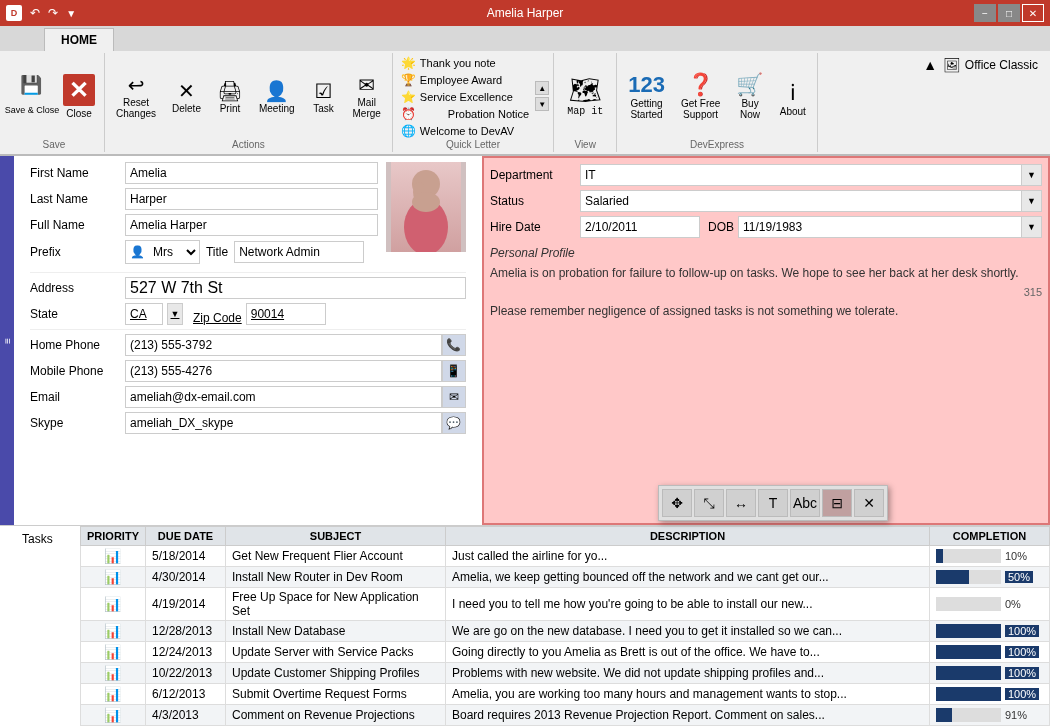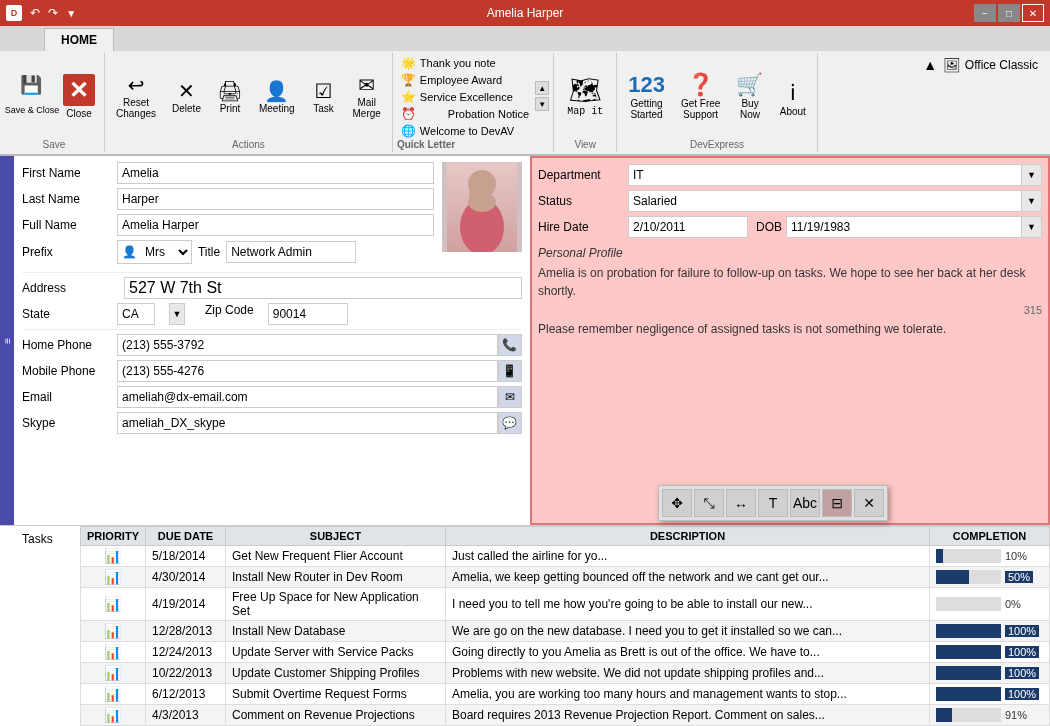--- a/index.html
+++ b/index.html
@@ -106,21 +106,21 @@
           <div style="display:flex;align-items:center;gap:4px;padding:1px 4px;cursor:pointer;">
             <span style="font-size:12px;">🌐</span>
               <span style="font-size:11px;">Welcome to DevAV</span>
           </div>
         </div>
         <div style="display:flex;flex-direction:column;justify-content:center;gap:2px;">
           <button style="width:14px;height:14px;background:#ddd;border:1px solid #bbb;cursor:pointer;font-size:8px;display:flex;align-items:center;justify-content:center;">▲</button>
           <button style="width:14px;height:14px;background:#ddd;border:1px solid #bbb;cursor:pointer;font-size:8px;display:flex;align-items:center;justify-content:center;">▼</button>
         </div>
       </div>
-      <div style="font-size:10px;color:#666;padding-bottom:2px;text-align:left;font-weight:bold;">Quick Letter</div>
+      <div style="font-size:10px;color:#666;padding-bottom:2px;text-align:center;">Quick Letter</div>
     </div>
 
     <div style="display:flex;flex-direction:column;align-items:center;padding:0 4px;border-right:1px solid #ccc;">
       <div style="flex:1;display:flex;align-items:center;">
         <button style="display:flex;flex-direction:column;align-items:center;padding:4px 8px;border:1px solid transparent;cursor:pointer;background:none;">
           <span style="font-size:26px;">🗺</span>
           <span style="font-size:10px;font-family:Liberation Mono, monospace;">Map it</span>
         </button>
       </div>
       <div style="font-size:10px;color:#666;padding-bottom:2px;">View</div>
@@ -158,21 +158,21 @@
   </div>
 
   <div style="display:flex; flex:1; overflow:hidden; position:relative;">
 
     <div style="width:14px; background:#4a4aaa; display:flex; align-items:center; justify-content:center;">
       <span style="color:white; font-size:10px; writing-mode:vertical-rl; transform:rotate(180deg);">≡</span>
     </div>
 
     <div style="display:flex; flex:1; overflow:hidden;">
 
-      <div style="width:516px; padding:6px 8px; overflow-y:auto; background:white;">
+      <div style="width:468px; padding:6px 16px; overflow-y:auto; background:white;">
 
         <div style="display:flex;">
 
           <div style="flex:1;">
 
             <div style="display:flex; align-items:center; margin-bottom:4px;">
               <label style="width:95px; font-size:12px;">First Name</label>
               <input type="text" value="Amelia" style="flex: 1 1 0%; height: 22px; border: 1px solid rgb(204, 204, 204); padding: 0px 4px; font-size: 12px;">
             </div>
 
@@ -209,29 +209,29 @@
                 <ellipse cx="35" cy="65" rx="22" ry="28" fill="#d06070"></ellipse>
                 <ellipse cx="28" cy="30" rx="6" ry="10" fill="#c8a090"></ellipse>
                 <ellipse cx="35" cy="40" rx="14" ry="10" fill="#c8a090"></ellipse>
               </svg>
             </div>
           </div>
         </div>
 
         <hr style="border:none; border-top:1px solid #eee; margin:4px 0;">
 
-        <div style="display:flex; align-items:center; margin-bottom:4px;gap:7px;">
+        <div style="display:flex; align-items:center; margin-bottom:4px;">
           <label style="width:95px; font-size:12px;">Address</label>
           <input type="text" value="527 W 7th St" style="flex: 1 1 0%; height: 22px; border: 1px solid rgb(204, 204, 204); padding: 0px 4px; font-size: 16px;">
         </div>
 
 
         <div style="display:flex; align-items:center; margin-bottom:4px;">
           <label style="width:95px; font-size:12px;">State</label>
-          <div style="display:flex; align-items:flex-start; gap:14px;">
+          <div style="display:flex; align-items:flex-end; gap:4px;text-decoration:underline;">
             <input type="text" value="CA" style="width: 38px; height: 22px; border: 1px solid rgb(204, 204, 204); padding: 0px 4px; font-size: 12px;">
             <button style="width:16px; height:22px; background:#e8e8e8; border:1px solid #ccc; cursor:pointer; font-size:9px;">▼</button>
             <label style="font-size:12px; margin-left:6px;">Zip Code</label>
             <input type="text" value="90014" style="width: 80px; height: 22px; border: 1px solid rgb(204, 204, 204); padding: 0px 4px; font-size: 12px;">
           </div>
         </div>
 
         <hr style="border:none; border-top:1px solid #eee; margin:4px 0;">
 
         <div style="display:flex; align-items:center; margin-bottom:4px;">

